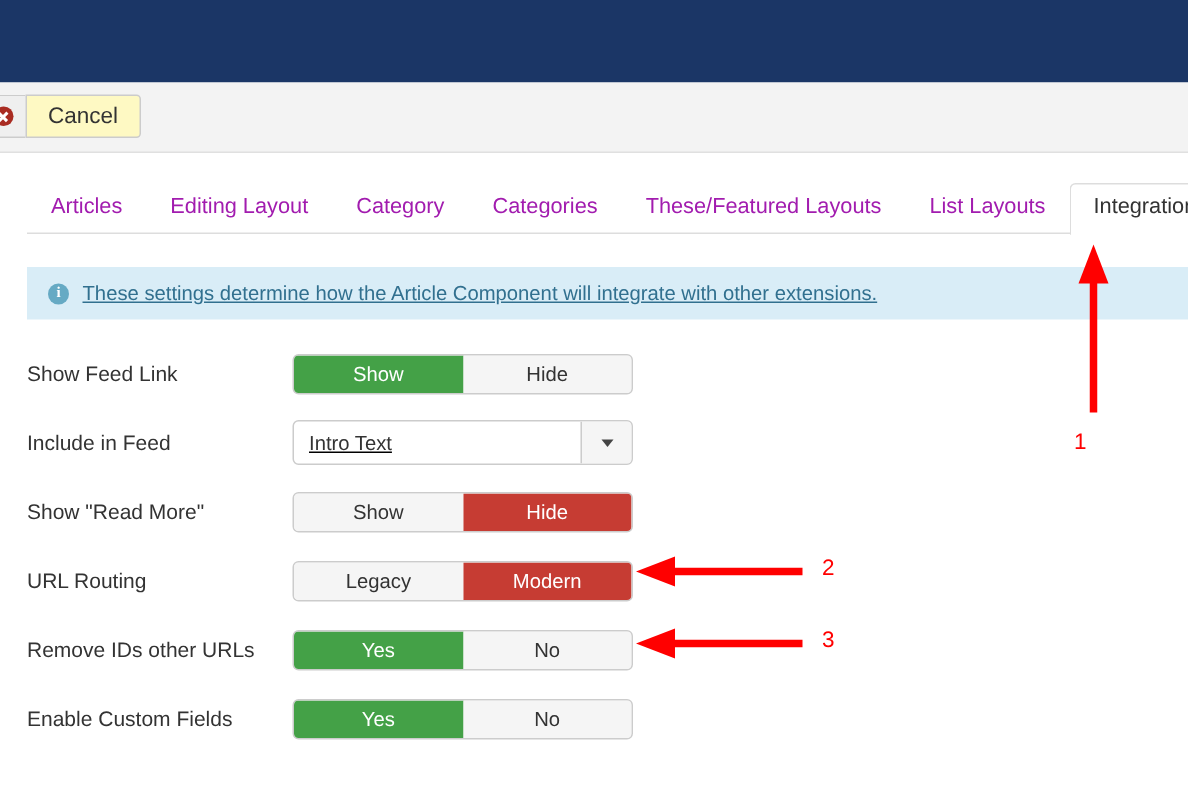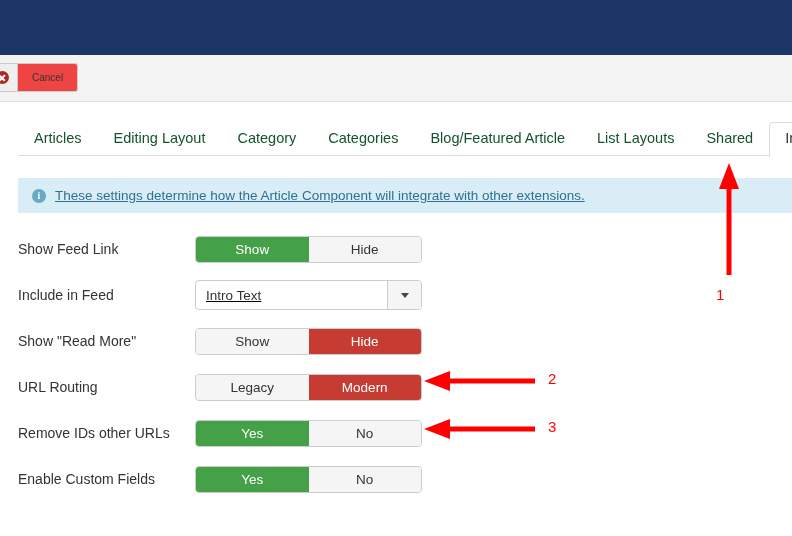--- a/index.html
+++ b/index.html
@@ -65,24 +65,24 @@
     left: 2.5px;
     top: 5.7px;
     width: 8px;
     height: 1.6px;
     background: #ffffff;
   }
   .circle-x::before { transform: rotate(45deg); }
   .circle-x::after  { transform: rotate(-45deg); }
 
   .btn-cancel {
-    background: #ef4444;
+    background: #fef9c3;
     border: 1px solid #cccccc;
     border-radius: 0 3px 3px 0;
-    font-size: 10px;
+    font-size: 15px;
     color: #333333;
     padding: 0 14px;
     display: flex;
     align-items: center;
     font-family: "Liberation Sans", sans-serif;
     cursor: pointer;
   }
 
   
   .tabs-wrap {
@@ -94,21 +94,21 @@
   .tabs {
     position: absolute;
     left: 18px;
     bottom: 0;
     display: flex;
     align-items: flex-end;
     height: 55px;
   }
   .tab {
     font-size: 14.5px;
-    color: #14532d;
+    color: #a21caf;
     padding: 8px 15px 11px 15px;
     line-height: 1;
     cursor: pointer;
     border: 1px solid transparent;
     border-bottom: none;
     background: transparent;
     position: relative;
     white-space: nowrap;
   }
   .tab.active {
@@ -285,23 +285,22 @@
   </div>
 </div>
 
 <div class="tabs-wrap">
   <div class="tabs-underline"></div>
   <div class="tabs">
     <div class="tab">Articles</div>
     <div class="tab">Editing Layout</div>
     <div class="tab">Category</div>
     <div class="tab">Categories</div>
-    <div class="tab">Blog/Featured Article</div>
+    <div class="tab">These/Featured Layouts</div>
     <div class="tab">List Layouts</div>
-    <div class="tab">Shared</div>
     <div class="tab active">Integration</div>
   </div>
 </div>
 
 <div class="alert">
   <span class="info-icon">i</span>
   <span class="alert-text">These settings determine how the Article Component will integrate with other extensions.</span>
 </div>
 
 <div class="form">

